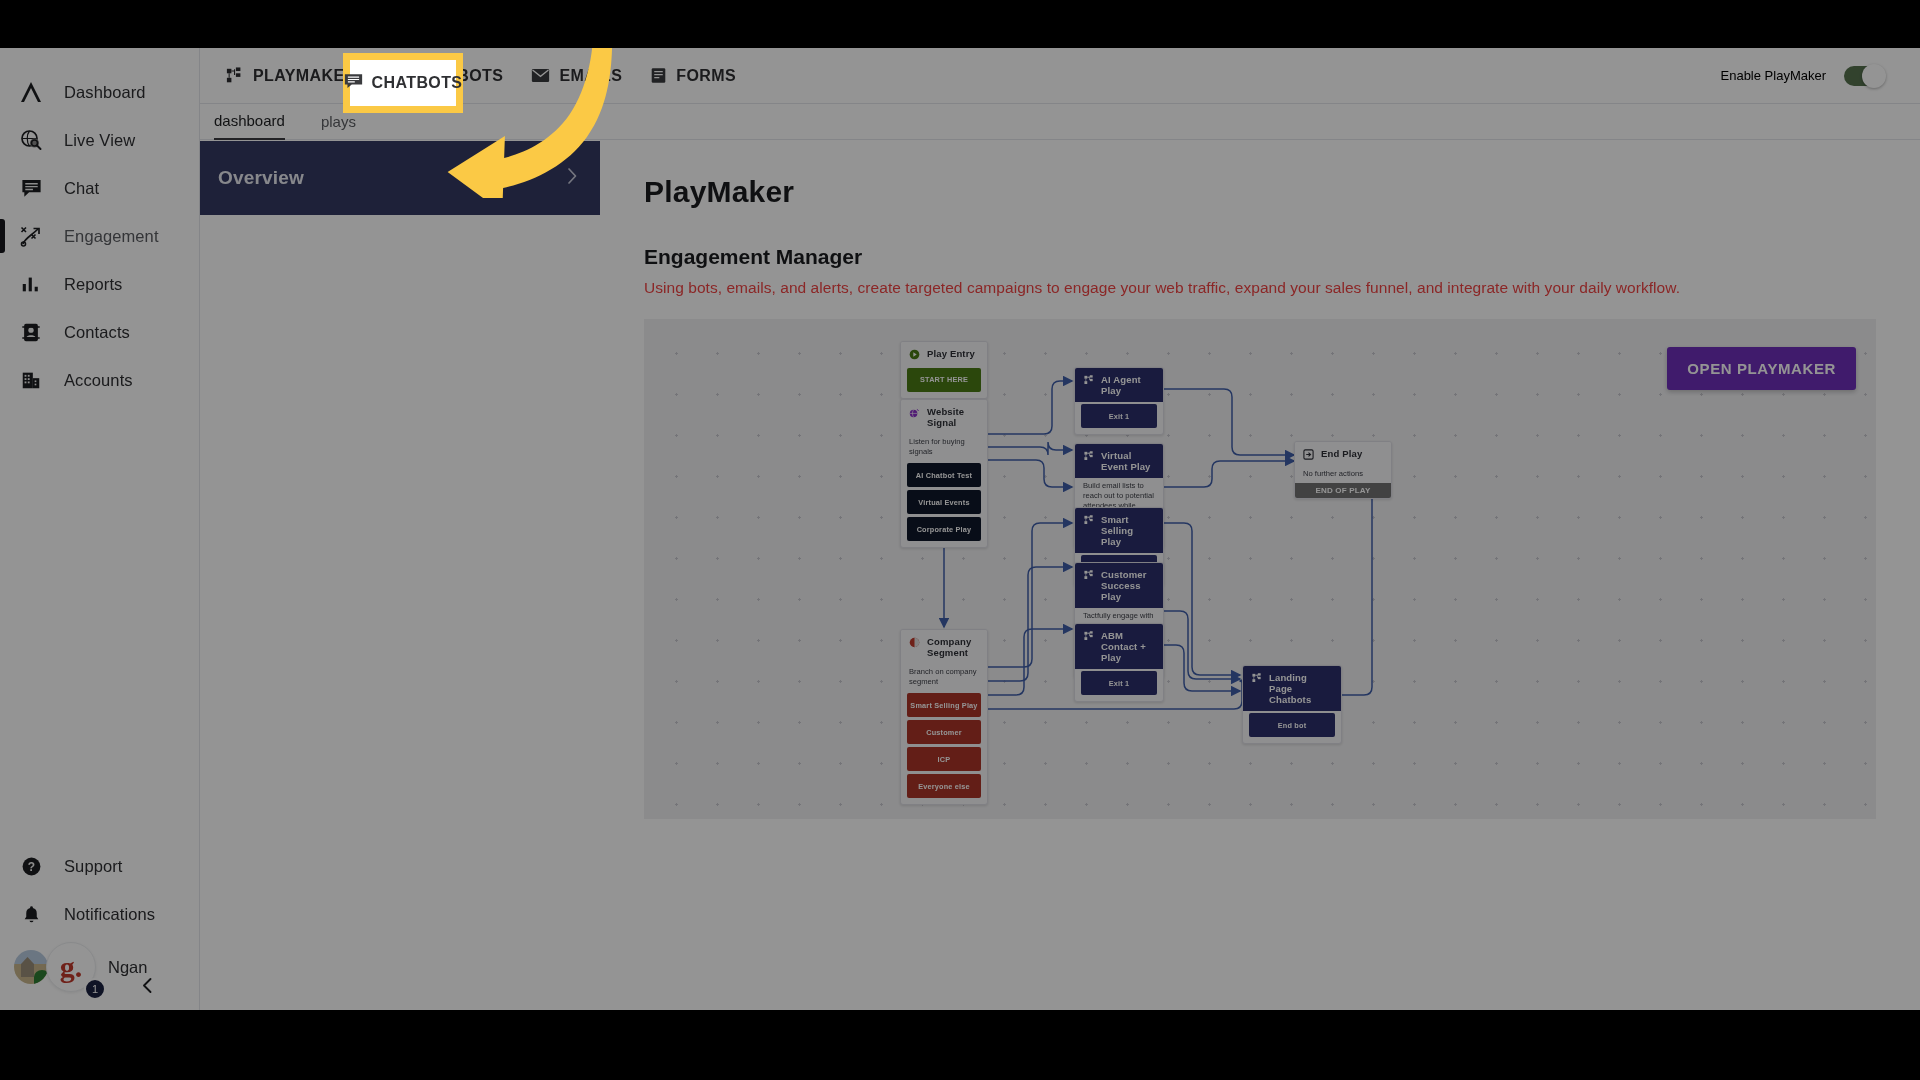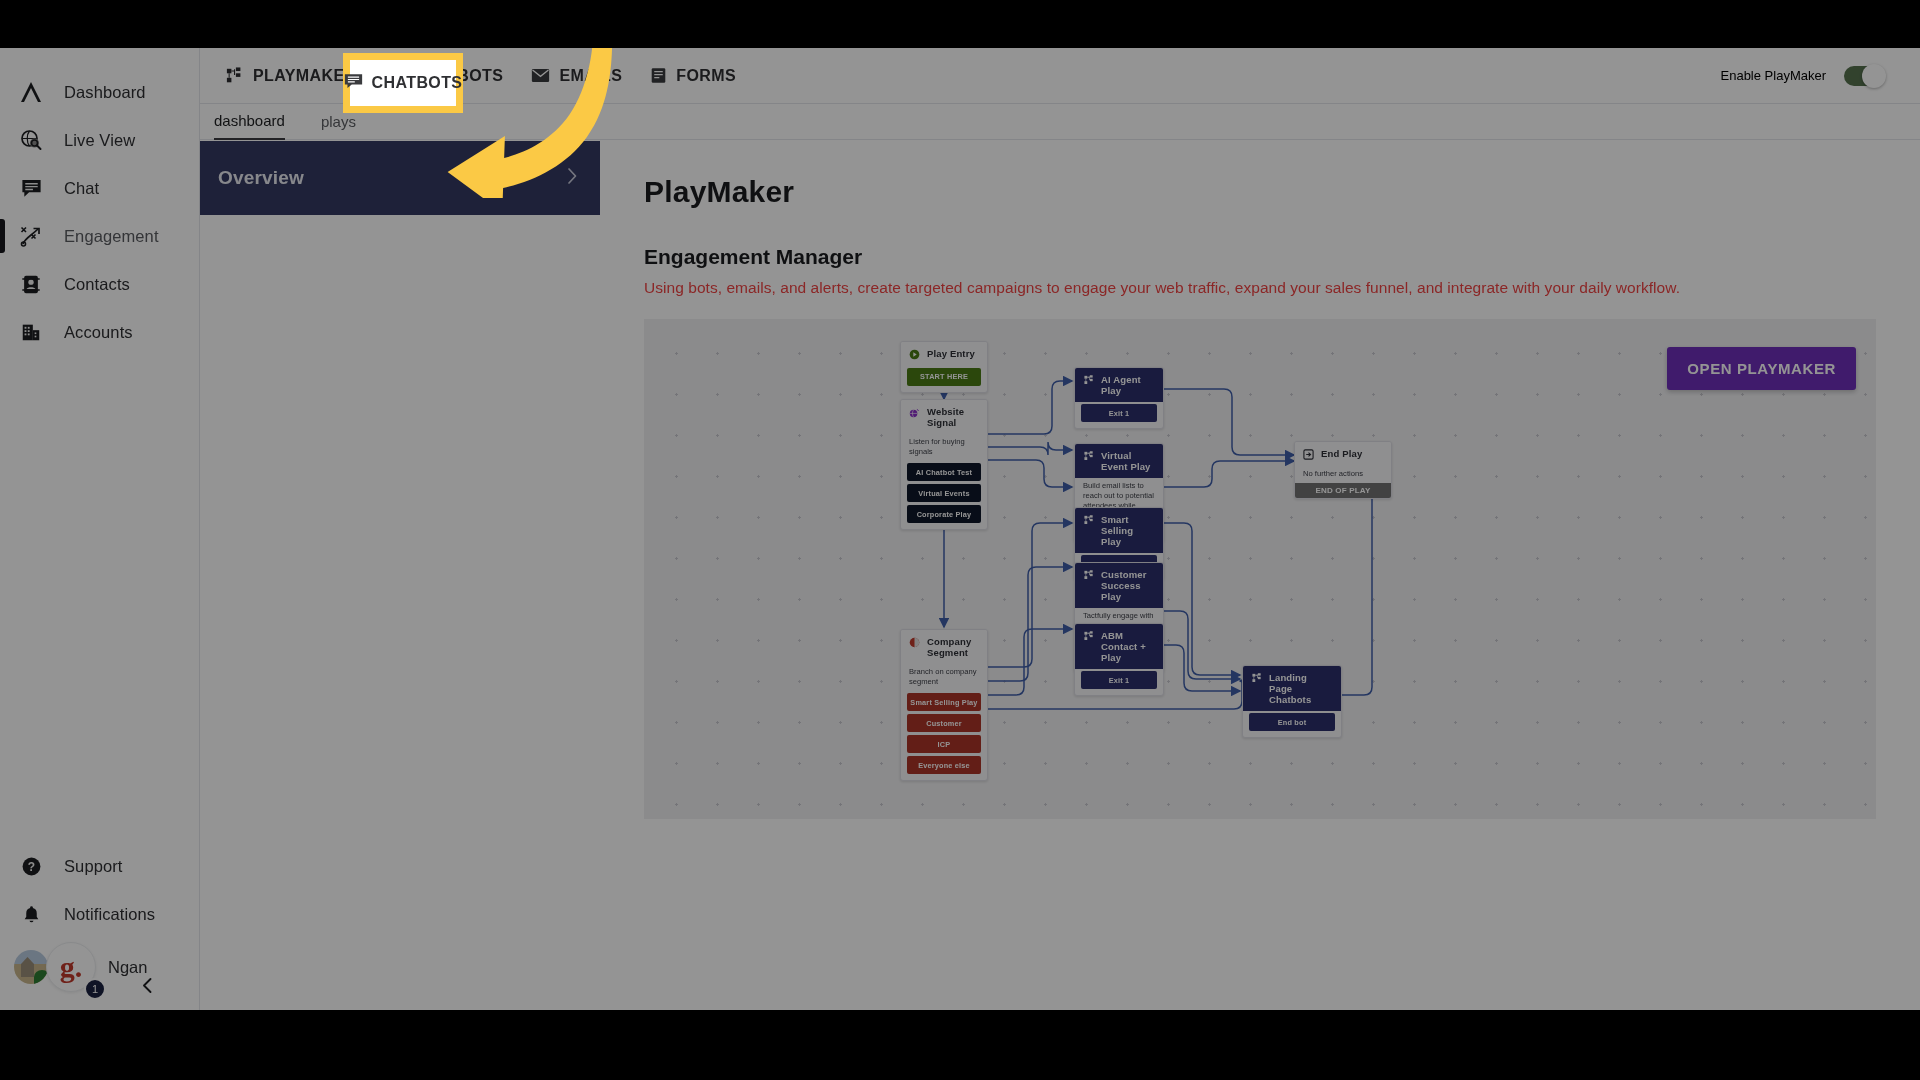--- a/index.html
+++ b/index.html
@@ -216,21 +216,21 @@
     font-size: 9.5px; font-weight: 600; letter-spacing: .15px;
   }
   .node-head.plain { color: #2d2f36; background: #f7f7f9; }
   .node-head.navy  { color: #ffffff; background: #2b2f6b; }
   .node-sub {
     padding: 3px 8px 4px;
     font-size: 7.6px; color: #3c3e46; line-height: 1.32;
   }
   .node-pills { padding: 2px 6px 6px; display: flex; flex-direction: column; gap: 3px; }
   .pill {
-    height: 18px; border-radius: 2px;
+    height: 24px; border-radius: 2px;
     display: flex; align-items: center; justify-content: center;
     font-size: 7.3px; font-weight: bold; color: #fff; letter-spacing: .2px;
   }
   .pill.green  { background: #4a7a16; }
   .pill.purple { background: #0f172a; }
   .pill.red    { background: #ab3529; }
   .pill.navy   { background: #2b2f6b; }
   .pill.endplay { background: #737373; border-radius: 0; height: 15px; font-size: 8px; }
 
   .nicon {
@@ -317,20 +317,30 @@
               <path d="M4 20 C6 14, 12 12, 19 5" fill="none" stroke="#1d1e21" stroke-width="1.7"></path>
               <path d="M14.5 4.5 H20 V10" fill="none" stroke="#1d1e21" stroke-width="1.7"></path>
               <circle cx="4.5" cy="20" r="2" fill="none" stroke="#1d1e21" stroke-width="1.6"></circle>
               <path d="M2.5 3.5 L7 8 M7 3.5 L2.5 8" stroke="#1d1e21" stroke-width="1.6"></path>
               <path d="M12.5 10.5 L16.5 14.5 M16.5 10.5 L12.5 14.5" stroke="#1d1e21" stroke-width="1.6"></path>
             </svg>
           </span>
           <span class="lbl">Engagement</span>
         </div>
 
+        <div class="nav-item">
+          <span class="ico">
+            <svg width="22" height="22" viewBox="0 0 24 24">
+                <rect x="3" y="12" width="3.4" height="8" fill="#1d1e21"></rect>
+                <rect x="9.5" y="5" width="3.4" height="15" fill="#1d1e21"></rect>
+                <rect x="16" y="15" width="3.4" height="5" fill="#1d1e21"></rect>
+              </svg>
+          </span>
+          <span class="lbl">Reports</span>
+        </div>
 
         <div class="nav-item">
           <span class="ico">
             <svg width="22" height="23" viewBox="0 0 24 24">
                 <rect x="4.5" y="2.5" width="15" height="19" rx="2" fill="#1d1e21"></rect>
                 <circle cx="12" cy="9.5" r="2.9" fill="#f2f2f2"></circle>
                 <path d="M7.2 17c1-2.6 8.6-2.6 9.6 0z" fill="#f2f2f2"></path>
                 <path d="M2.5 6h19M2.5 18h19" stroke="#1d1e21" stroke-width="1.5"></path>
               </svg>
           </span>

